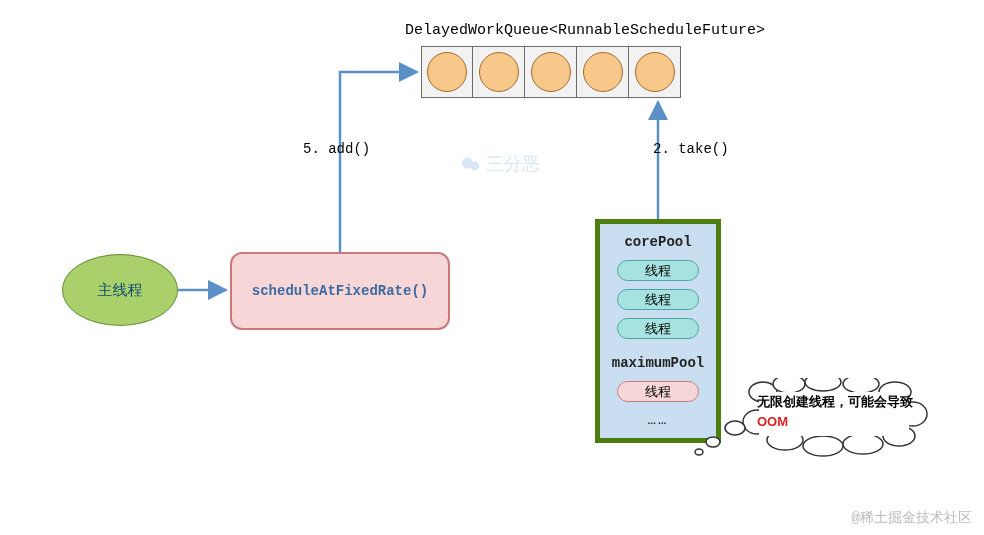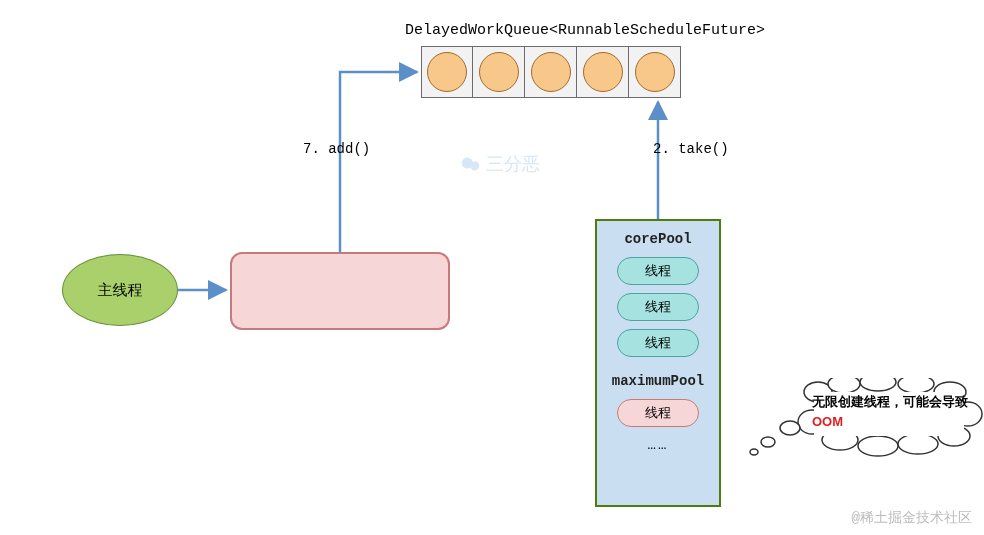--- a/index.html
+++ b/index.html
@@ -49,58 +49,58 @@
     right: 12px; bottom: 8px; color: #bcbcbc; font-size: 14px;
   }
   
   .main-thread {
     left: 62px; top: 254px;
     width: 116px; height: 72px;
     border-radius: 50%;
     background: #a9d06b;
     border: 1px solid #6a8f3a;
     display: flex; align-items: center; justify-content: center;
-    font-size: 15px; color: #000000;
+    font-size: 15px; color: #0c4a6e;
   }
   
   .sched {
     left: 230px; top: 252px;
     width: 220px; height: 78px;
     border: 2px solid #c87a7a;
     border-radius: 12px;
     background: #f6d6d6;
     display: flex; flex-direction: column; align-items: center; justify-content: center;
     gap: 10px;
     color: #3d6aa0;
     font-family: "Courier New", monospace;
     font-size: 14px;
     font-weight: bold;
   }
   
   .pool {
     left: 595px; top: 219px;
-    width: 126px; height: 288px;
+    width: 126px; height: 224px;
     background: #c9def0;
-    border: 2px solid #4d7c0f;
+    border: 5px solid #4d7c0f;
     display: flex; flex-direction: column; align-items: center;
     padding: 10px 6px;
   }
   .pool-label { font-family: "Courier New", monospace; font-size: 14px; color: #222; margin-bottom: 6px; font-weight: bold; }
   .thread-pill {
     width: 82px; height: 28px; border-radius: 14px;
     display: flex; align-items: center; justify-content: center;
     margin: 4px 0; font-size: 13px;
     border: 1px solid;
   }
   .thread-core { background: #a6e3e0; border-color: #4aa5a0; }
   .thread-max  { background: #f6d6d6; border-color: #c87a7a; }
   .dots { margin-top: 6px; letter-spacing: 2px; }
   
   .thought {
-    left: 794px; top: 378px;
+    left: 739px; top: 378px;
     width: 190px; height: 72px;
   }
   .thought-text {
     position: absolute; left: 18px; top: 14px; width: 160px;
     font-family: "Microsoft YaHei", sans-serif; font-size: 13px; font-weight: bold;
     line-height: 1.5; color: #000;
   }
   .thought-text .oom { color: #e02020; }
   
   svg.arrows {
@@ -138,36 +138,37 @@
       <div class="queue-ball"></div>
     </div>
   <div class="queue-cell">
       <div class="queue-ball"></div>
     </div>
   <div class="queue-cell">
       <div class="queue-ball"></div>
     </div>
 </div>
 
-<div class="node lbl-add">7. add()</div>
+<div class="node lbl-add">5. add()</div>
 <div class="node lbl-take">2. take()</div>
 
 <div class="node watermark1">
   <svg viewBox="0 0 24 24">
       <circle cx="8" cy="11" r="6" fill="#d9e6f5"></circle>
       <circle cx="16" cy="14" r="5" fill="#d9e6f5"></circle>
     </svg>
   <span>三分恶</span>
 </div>
 
 <div class="node main-thread">
   <span>主线程</span>
 </div>
 
 <div class="node sched">
+  <div>scheduleAtFixedRate()</div>
 </div>
 
 <div class="node pool">
   <div class="pool-label">corePool</div>
   <div class="thread-pill thread-core">线程</div>
   <div class="thread-pill thread-core">线程</div>
   <div class="thread-pill thread-core">线程</div>
   <div class="pool-label" style="margin-top:12px">maximumPool</div>
   <div class="thread-pill thread-max">线程</div>
   <div class="dots">……</div>

